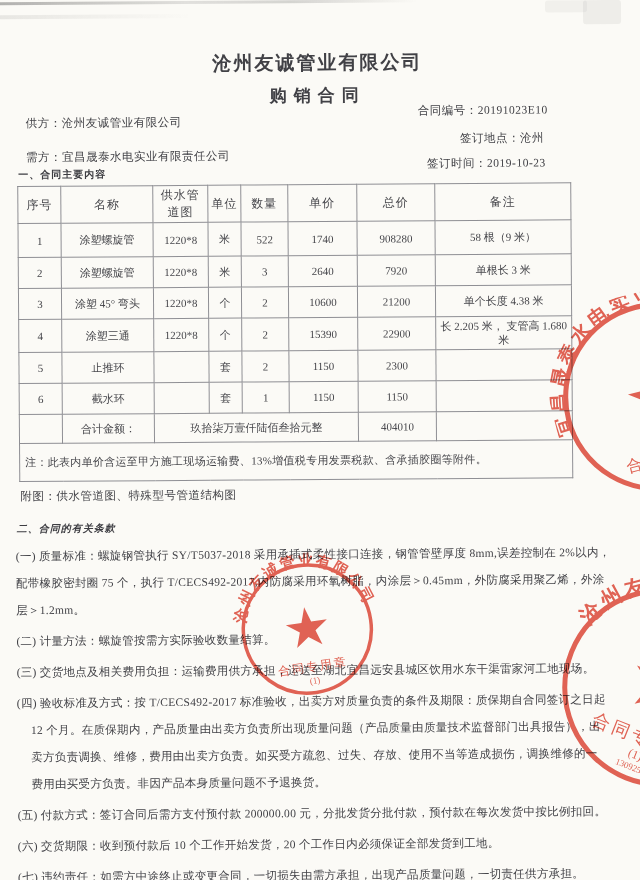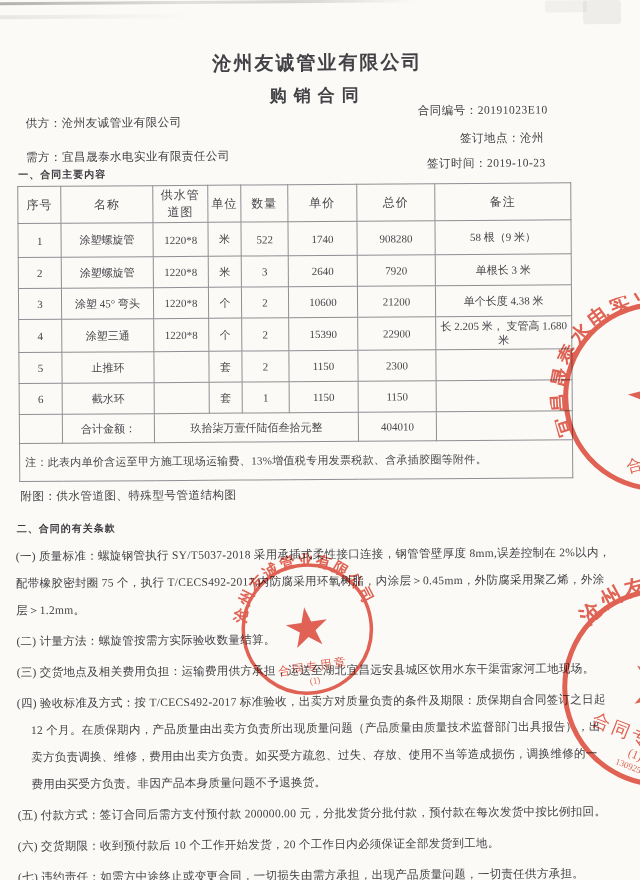--- a/index.html
+++ b/index.html
@@ -172,21 +172,21 @@
       <td></td>
     </tr>
     <tr class="noterow">
       <td colspan="8" class="notecell">注：此表内单价含运至甲方施工现场运输费、13%增值税专用发票税款、含承插胶圈等附件。</td>
     </tr>
   </tbody>
     </table>
 
   <div class="attach">附图：供水管道图、特殊型号管道结构图</div>
 
-  <div class="heading" style="left:16px;top:520px;">二、合同的有关条款</div>
+  <div class="heading" style="left:16px;top:520px;font-style:italic;">二、合同的有关条款</div>
 
   <div class="terms">
     <div class="para">
       <div class="ln">(一) 质量标准：螺旋钢管执行 SY/T5037-2018 采用承插式柔性接口连接，钢管管壁厚度 8mm,误差控制在 2%以内，</div>
       <div class="ln">配带橡胶密封圈 75 个，执行 T/CECS492-2017,内防腐采用环氧树脂，内涂层＞0.45mm，外防腐采用聚乙烯，外涂</div>
       <div class="ln">层＞1.2mm。</div>
     </div>
     <div class="para">
       <div class="ln">(二) 计量方法：螺旋管按需方实际验收数量结算。</div>
     </div>

